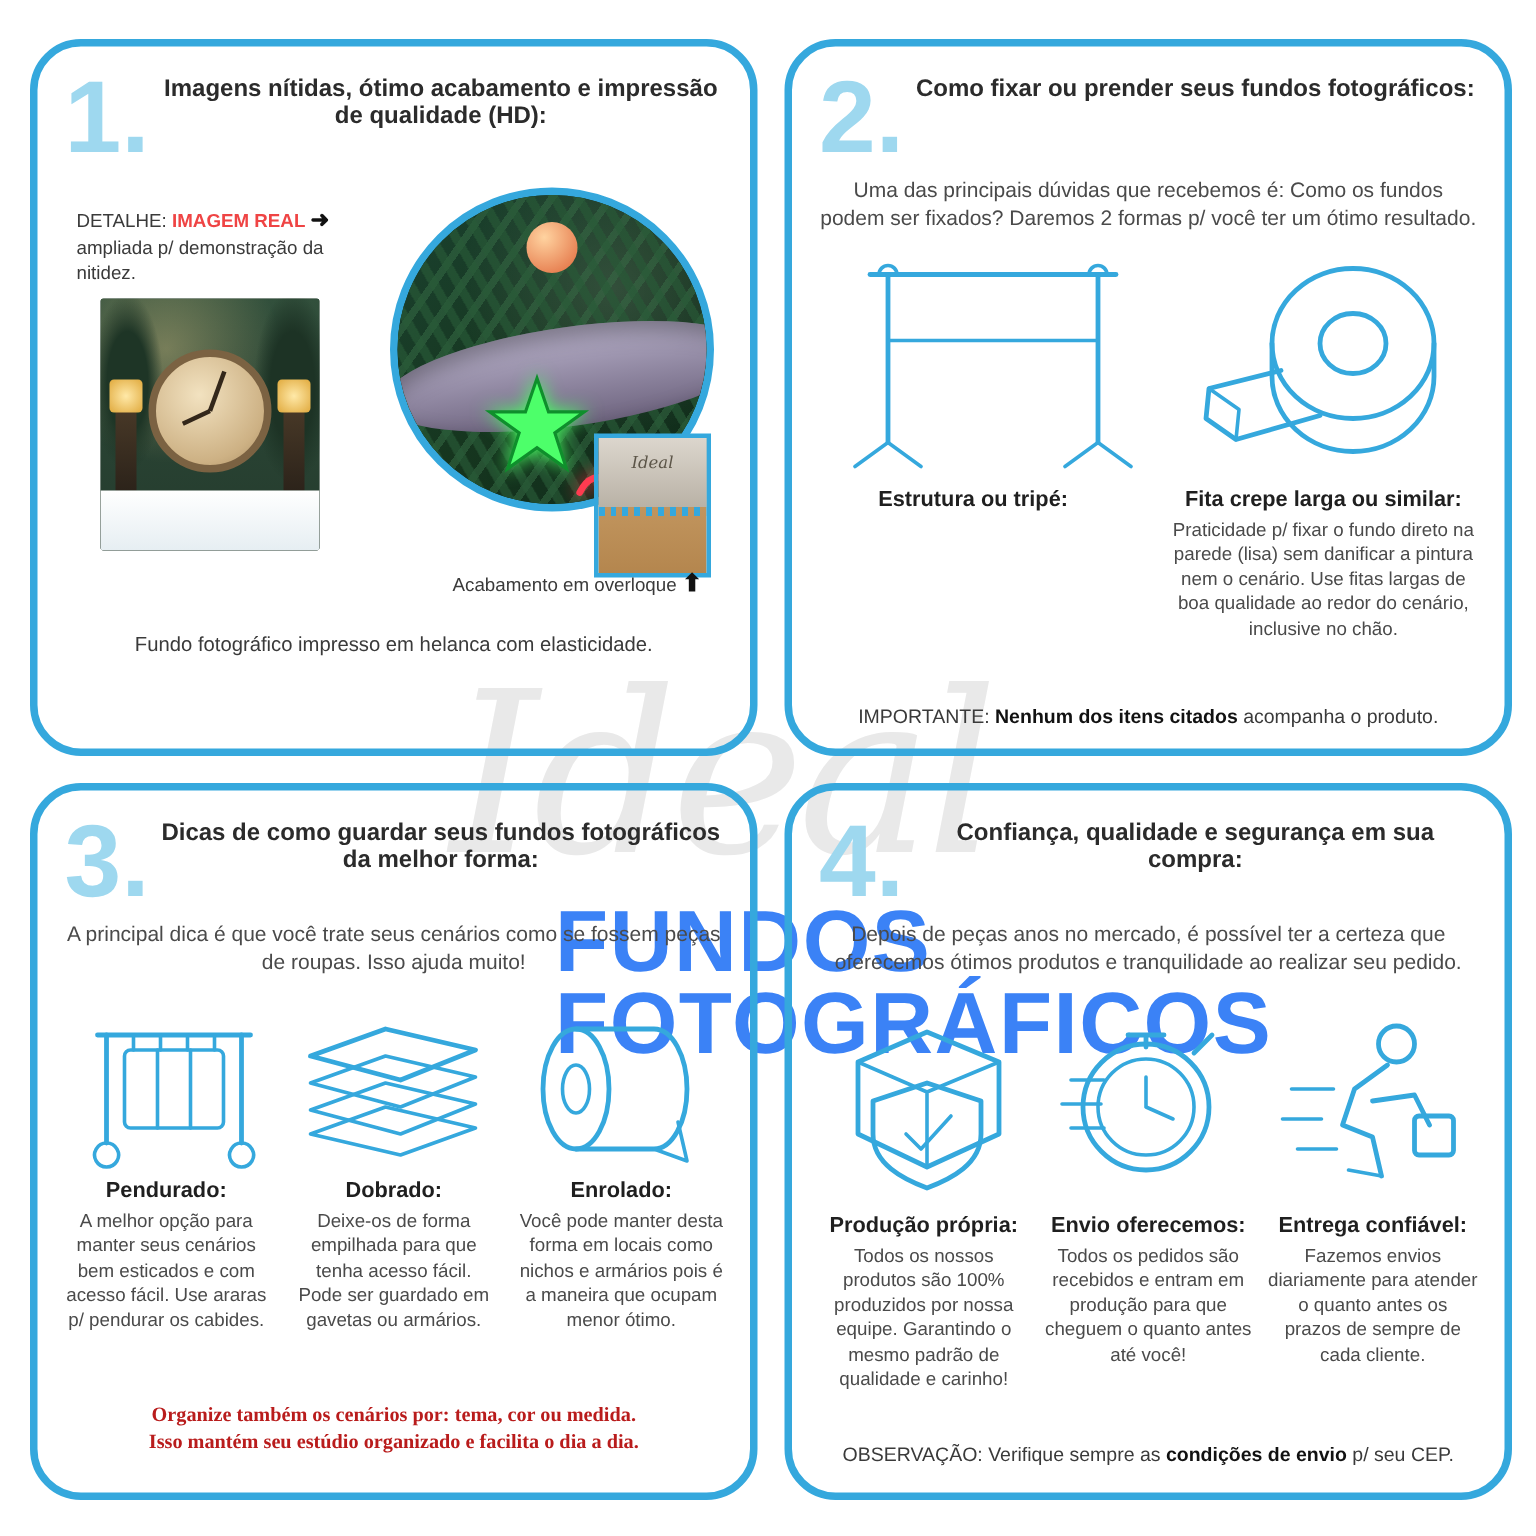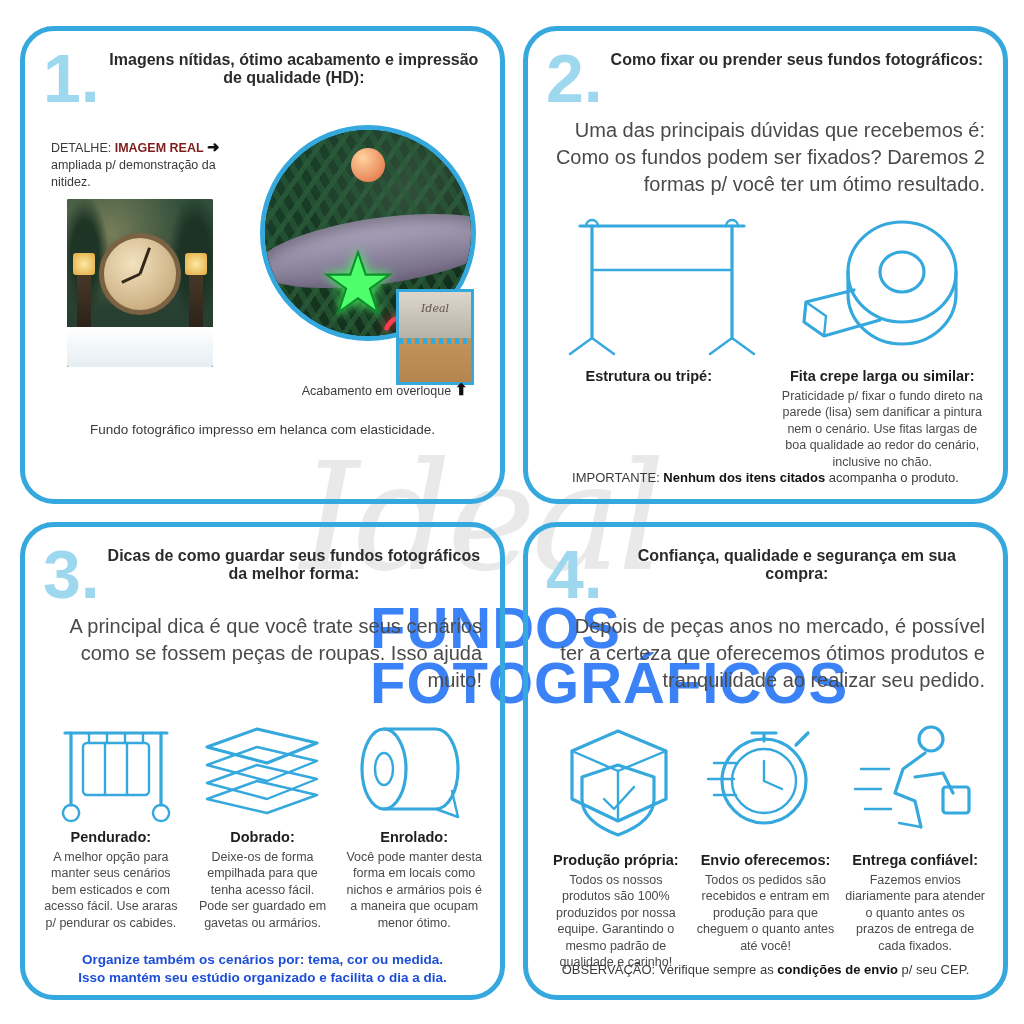--- a/index.html
+++ b/index.html
@@ -76,35 +76,35 @@
     font-size:16px;
     font-weight:bold;
     color:#2b2b2b;
     line-height:1.12;
     padding-top:6px;
     text-align:center;
     flex:1;
   }
 
   .lead {
-    text-align:right;
-    font-size:20px;
+    text-align:center;
+    font-size:14px;
     line-height:1.35;
     color:#4a4a4a;
     margin-top:10px;
   }
 
   
   .c1-body { position:relative; height:330px; margin-top:4px; }
   .detalhe {
     position:absolute; left:8px; top:26px;
     font-size:12.5px; line-height:1.35; color:#3a3a3a;
     width:175px;
   }
-  .detalhe b { color:#7f1d1d; }
+  .detalhe b { color:#ef4444; }
   .arrow-r {
     display:inline-block; font-weight:bold; font-size:15px; color:#111;
   }
   .photo {
     position:absolute; left:24px; top:88px;
     width:146px; height:168px;
     border-radius:2px;
     overflow:hidden;
     background:linear-gradient(#2e4536,#24362b);
   }
@@ -213,22 +213,22 @@
     position:absolute; left:0; right:0; bottom:14px;
     text-align:center; font-size:13px; color:#3a3a3a;
   }
   .note b { color:#111; }
 
   
   .cols3 { display:flex; gap:16px; margin-top:6px; }
   .cols3 .col h4 { font-size:14.5px; }
   .icons-row3 { display:flex; justify-content:space-around; align-items:flex-end; height:115px; margin-top:14px; }
   .foot3 {
-    position:absolute; left:16px; right:16px; bottom:8px;
-    text-align:center; font-size:13.5px; font-weight:bold; color:#1d4ed8; line-height:1.35;
+    position:absolute; left:16px; right:16px; bottom:25px;
+    text-align:center; font-size:13.5px; font-weight:bold; color:#b91c1c; line-height:1.35;font-family:Liberation Serif, serif;
   }
 
   
   .icons-row4 { display:flex; justify-content:space-around; align-items:flex-end; height:130px; margin-top:18px; }
   .cols4 { display:flex; gap:10px; margin-top:10px; }
   .cols4 .col h4 { font-size:14.5px; }
   .foot4 {
     position:absolute; left:16px; right:16px; bottom:18px;
     text-align:center; font-size:13px; color:#3a3a3a;
   }
@@ -435,21 +435,21 @@
       <div class="col">
         <h4>Produção própria:</h4>
         <p>Todos os nossos produtos são 100% produzidos por nossa equipe. Garantindo o mesmo padrão de qualidade e carinho!</p>
       </div>
       <div class="col">
         <h4>Envio oferecemos:</h4>
         <p>Todos os pedidos são recebidos e entram em produção para que cheguem o quanto antes até você!</p>
       </div>
       <div class="col">
         <h4>Entrega confiável:</h4>
-        <p>Fazemos envios diariamente para atender o quanto antes os prazos de entrega de cada fixados.</p>
+        <p>Fazemos envios diariamente para atender o quanto antes os prazos de sempre de cada cliente.</p>
       </div>
     </div>
 
     <div class="foot4">
       <span>OBSERVAÇÃO: Verifique sempre as </span><b>condições de envio</b><span> p/ seu CEP.</span>
     </div>
   </div>
 
 </div>
 

